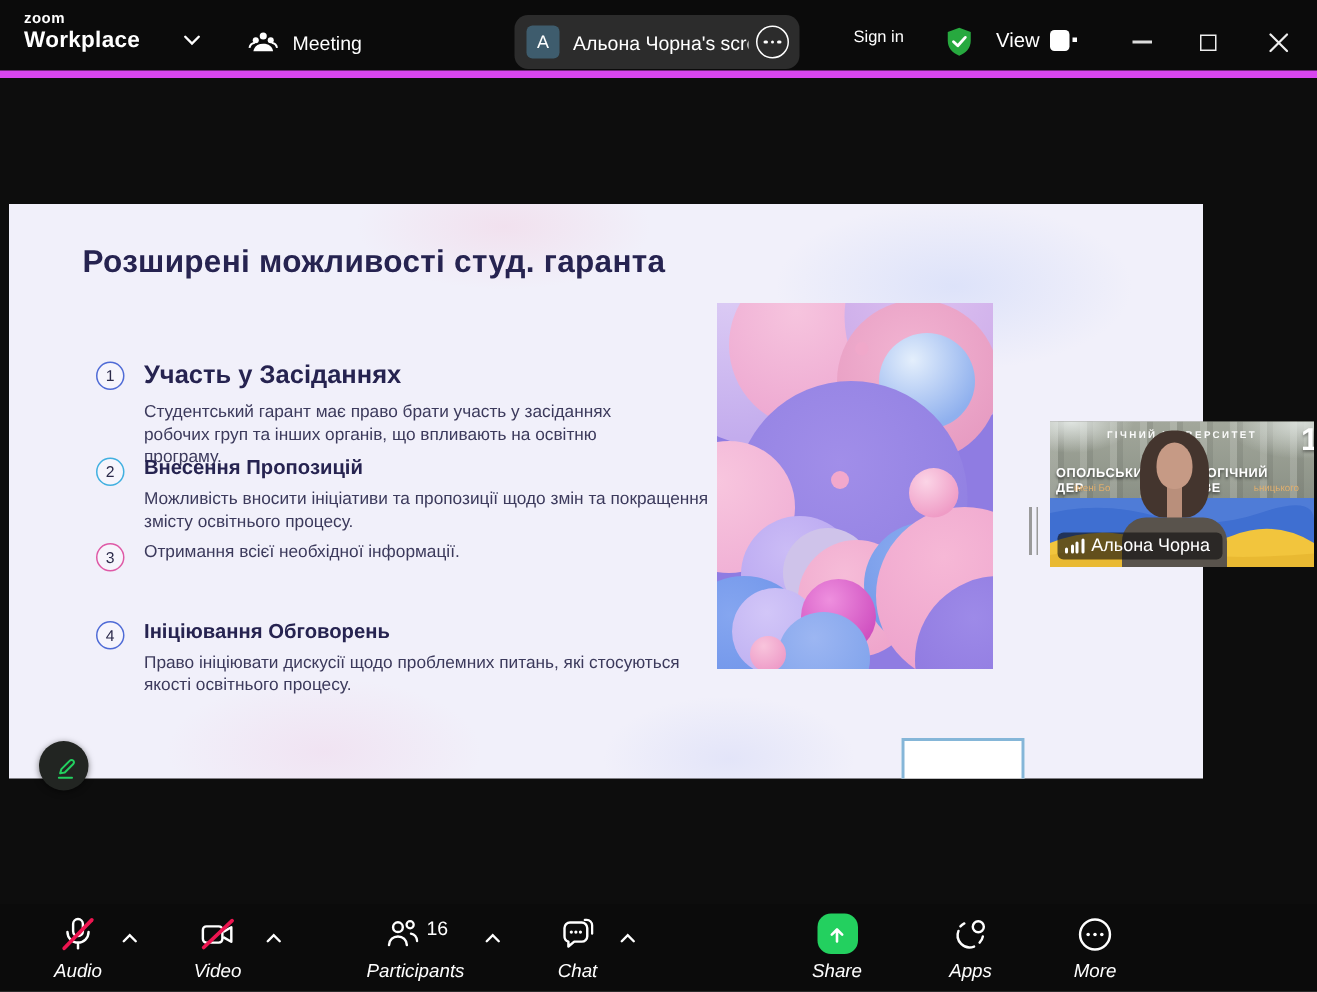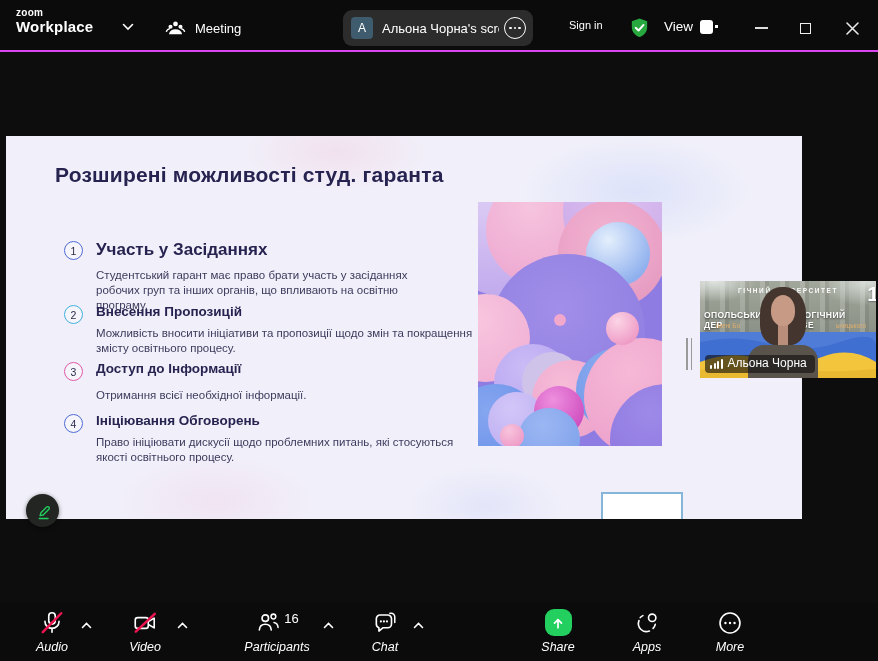--- a/index.html
+++ b/index.html
@@ -1,21 +1,21 @@
 <!DOCTYPE html>
 <html><head>
 <meta charset="utf-8">
 <style>
   * { margin:0; padding:0; box-sizing:border-box; }
   html,body { background:#000; }
   body { font-family:"Liberation Sans","DejaVu Sans",sans-serif; }
   .window { position:relative; width:878px; height:661px; background:#0c0c0c; overflow:hidden; }
 
   
-  .header { position:absolute; top:0; left:0; width:878px; height:52px; background:#0b0b0b; border-bottom:2px solid #d946ef; }
+  .header { position:absolute; top:0; left:0; width:878px; height:52px; background:#0b0b0b; border-bottom:5px solid #d946ef; }
   .logo { position:absolute; left:16px; top:8px; color:#fff; line-height:1.05; }
   .logo .l1 { font-size:10px; font-weight:700; letter-spacing:.3px; }
   .logo .l2 { font-size:15px; font-weight:600; letter-spacing:.2px; }
   .hdr-chevron { position:absolute; left:122px; top:23px; }
   .meeting-tab { position:absolute; left:165px; top:16px; display:flex; align-items:center; gap:9px; color:#fff; height:24px; }
   .meeting-tab span { font-size:13px; }
 
   .share-pill { position:absolute; left:343px; top:10px; height:36px; width:190px; background:#2c2c2c; border-radius:9px; display:flex; align-items:center; padding:0 7px 0 8px; }
   .pill-avatar { width:22px; height:22px; border-radius:4px; background:#3e5c6d; color:#fff; font-size:12px; display:flex; align-items:center; justify-content:center; flex:0 0 auto; }
   .pill-label { color:#fff; font-size:13px; margin-left:9px; white-space:nowrap; overflow:hidden; max-width:118px; flex:1; }
@@ -175,21 +175,20 @@
         <span class="item-num" style="border-color: rgb(65, 176, 224);">2</span>
         <div>
           <div class="item-heading">Внесення Пропозицій</div>
           <div class="item-body w2">Можливість вносити ініціативи та пропозиції щодо змін та покращення змісту освітнього процесу.</div>
         </div>
       </div>
 
       <div class="slide-item" style="top:225px">
         <span class="item-num" style="border-color: rgb(223, 89, 166);">3</span>
         <div>
-          <div class="item-heading" style="margin-bottom:12px">Доступ до Інформації</div>
           <div class="item-body w3">Отримання всієї необхідної інформації.</div>
         </div>
       </div>
 
       <div class="slide-item" style="top:277px">
         <span class="item-num" style="border-color: rgb(79, 107, 214);">4</span>
         <div>
           <div class="item-heading">Ініціювання Обговорень</div>
           <div class="item-body w4">Право ініціювати дискусії щодо проблемних питань, які стосуються якості освітнього процесу.</div>
         </div>

